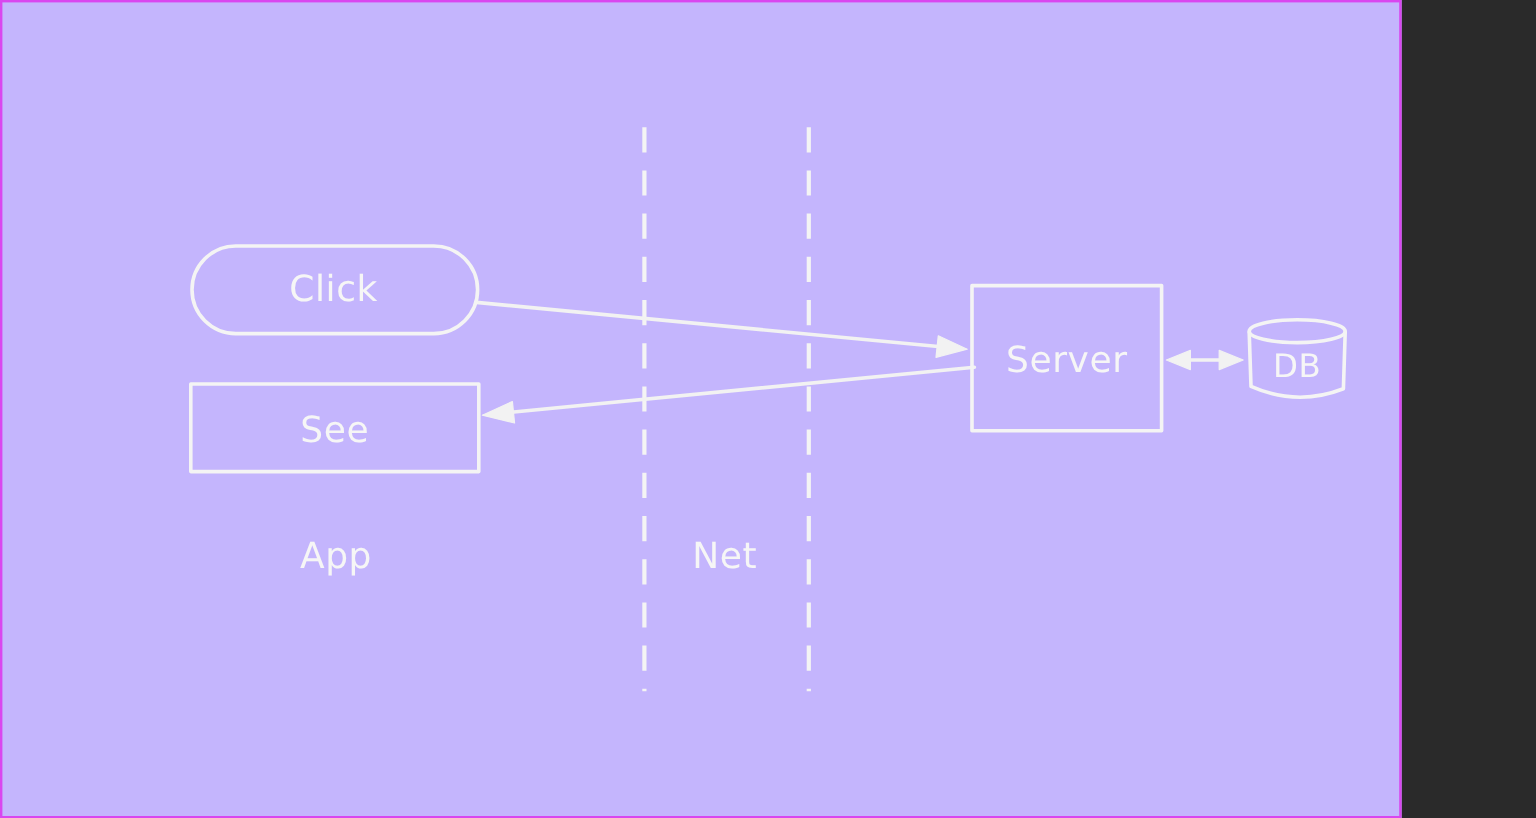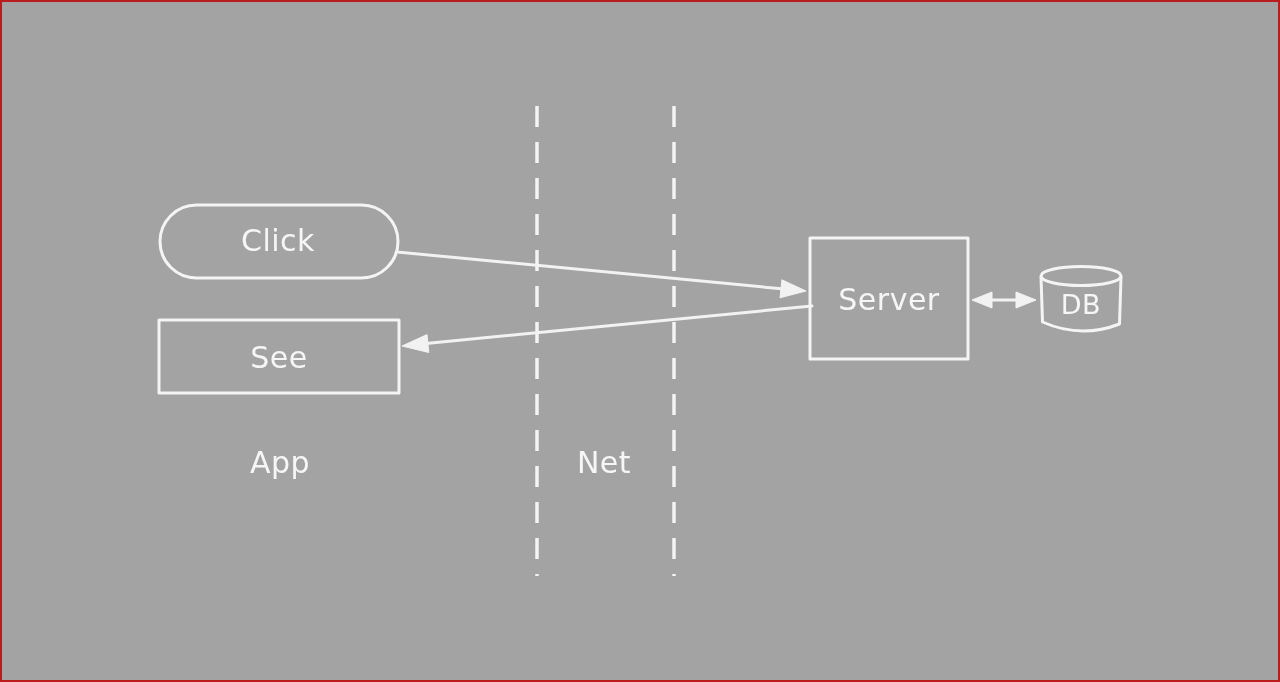--- a/index.html
+++ b/index.html
@@ -3,25 +3,25 @@
 <meta charset="utf-8">
 <style>
   html, body {
     margin: 0;
     padding: 0;
     background: #2a2a2a;
     font-family: "DejaVu Sans", "Liberation Sans", sans-serif;
   }
   .frame {
     position: relative;
-    width: 1280px;
+    width: 1168px;
     height: 682px;
     box-sizing: border-box;
-    background: #a3a3a3;
-    border: 2px solid #b91c1c;
+    background: #c4b5fd;
+    border: 2px solid #d946ef;
     overflow: hidden;
   }
   svg.canvas {
     position: absolute;
     top: -2px;
     left: -2px;
     width: 1280px;
     height: 682px;
     display: block;
   }

